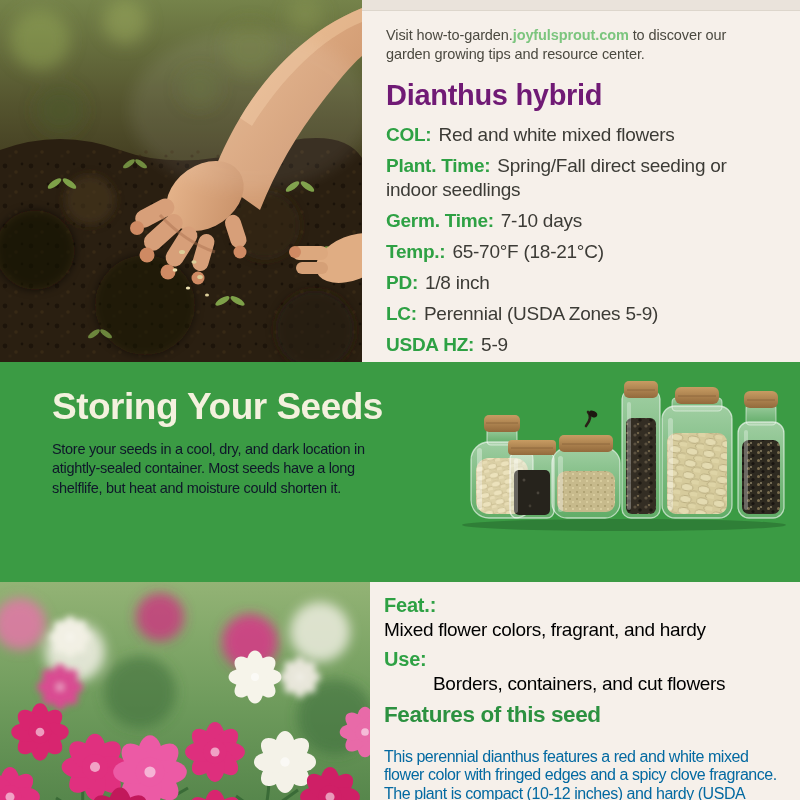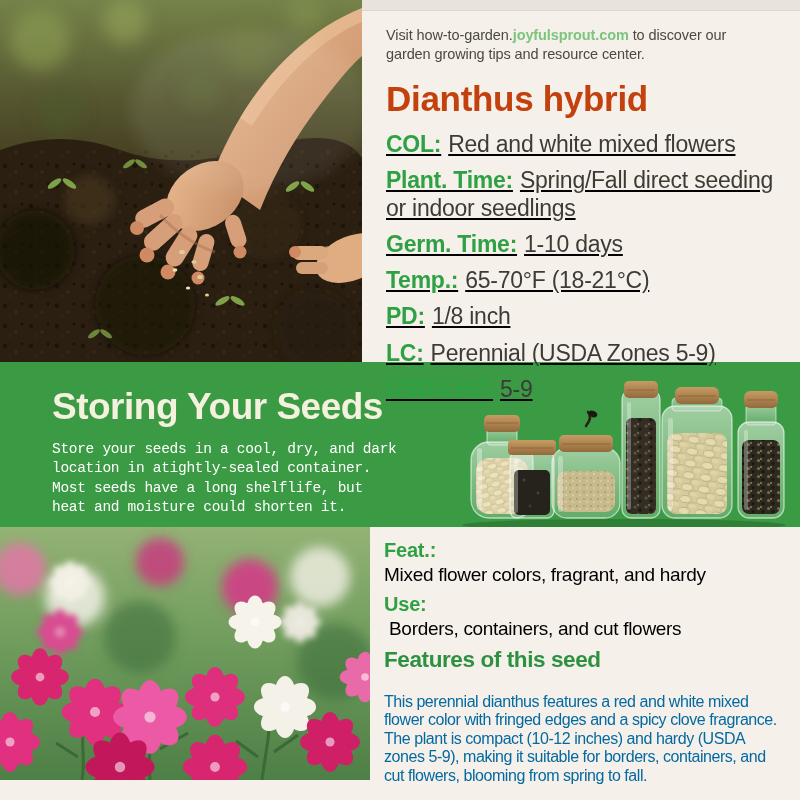--- a/index.html
+++ b/index.html
@@ -8,41 +8,41 @@
 
   
   .top-section { display:flex; height:362px;border-radius:12px; }
   .photo-sowing { width:362px; height:362px; flex:0 0 362px; overflow:hidden; }
   .photo-sowing svg, .photo-flowers svg { display:block; }
   .info-panel { flex:1; background:#f6f0ea; position:relative; }
   .top-strip { height:11px; background:#eae3db; border-bottom:1px solid #ddd6cc; }
   .panel-inner { padding:15px 22px 0 24px; }
   .intro { font-size:14.5px; line-height:1.32; color:#4b4940; max-width:372px; letter-spacing:-0.1px; }
   .intro .link { color:#7cc57e; font-weight:bold; }
-  .plant-title { margin-top:15px; font-size:35px; font-weight:bold; color:#c2410c; letter-spacing:-0.3px; }
+  .plant-title { margin-top:15px; font-size:29px; font-weight:bold; color:#701a75; letter-spacing:-0.3px; }
   .specs { margin-top:11px; }
-  .spec-row { font-size:23px; line-height:1.22; margin-bottom:8px; letter-spacing:-0.25px;text-decoration:underline; }
+  .spec-row { font-size:19px; line-height:1.22; margin-bottom:8px; letter-spacing:-0.25px; }
   .spec-label { color:#2ea144; font-weight:bold; margin-right:7px; }
   .spec-value { color:#3c3b36; }
 
   
-  .storing-band { display:flex; height:165px; background:#3b9b44; }
+  .storing-band { display:flex; height:220px; background:#3b9b44; }
   .band-left { width:450px; flex:0 0 450px; padding:24px 0 0 52px; }
   .storing-title { font-size:37px; font-weight:bold; color:#f4f1de; letter-spacing:-0.5px; }
-  .storing-body { margin-top:12px; width:350px; font-size:14.5px; line-height:1.34; color:#ffffff; letter-spacing:-0.3px;font-family:Liberation Mono, monospace; }
+  .storing-body { margin-top:12px; width:350px; font-size:14.5px; line-height:1.34; color:#0f172a; letter-spacing:-0.3px; }
   .band-right { flex:1; position:relative; }
   .band-right svg { position:absolute; left:6px; top:16px; }
 
   
   .bottom-section { display:flex; height:326px; }
   .photo-flowers { width:370px; height:253px; flex:0 0 370px; overflow:hidden; }
   .details-panel { flex:1; background:#f6f0ea; position:relative; padding:12px 12px 0 14px; }
   .detail-label { font-size:20px; font-weight:bold; color:#2ea144; letter-spacing:-0.2px; }
   .detail-value { font-size:19px; color:#000000; letter-spacing:-0.3px; margin:2px 0 7px 0; }
-  .detail-value.indent { padding-left:5px; }
+  .detail-value.indent { padding-left:5px;margin-left:44px; }
   .features-title { font-size:22.5px; font-weight:bold; color:#2c9140; letter-spacing:-0.4px; margin-top:2px; }
   .features-body { margin-top:20px; font-size:16px; line-height:1.15; color:#0369a1; letter-spacing:-0.45px; max-width:408px; }
   .bottom-strip { position:absolute; left:0; right:0; bottom:0; height:7px; background:#efe9e2; border-top:1px solid #ded7cd; }
 </style>
 </head>
 <body>
 
 <div class="page">
 
   <div class="top-section">
@@ -161,21 +161,21 @@
     </div>
 
     <div class="info-panel">
       <div class="top-strip"></div>
       <div class="panel-inner">
         <p class="intro"><span>Visit how-to-garden.</span><span class="link">joyfulsprout.com</span><span> to discover our garden growing tips and resource center.</span></p>
         <h1 class="plant-title">Dianthus hybrid</h1>
         <div class="specs">
           <p class="spec-row"><span class="spec-label">COL:</span><span class="spec-value">Red and white mixed flowers</span></p>
           <p class="spec-row"><span class="spec-label">Plant. Time:</span><span class="spec-value">Spring/Fall direct seeding or indoor seedlings</span></p>
-          <p class="spec-row"><span class="spec-label">Germ. Time:</span><span class="spec-value">1-10 days</span></p>
+          <p class="spec-row"><span class="spec-label">Germ. Time:</span><span class="spec-value">7-10 days</span></p>
           <p class="spec-row"><span class="spec-label">Temp.:</span><span class="spec-value">65-70°F (18-21°C)</span></p>
           <p class="spec-row"><span class="spec-label">PD:</span><span class="spec-value">1/8 inch</span></p>
           <p class="spec-row"><span class="spec-label">LC:</span><span class="spec-value">Perennial (USDA Zones 5-9)</span></p>
           <p class="spec-row"><span class="spec-label">USDA HZ:</span><span class="spec-value">5-9</span></p>
         </div>
       </div>
     </div>
   </div>
 
   <div class="storing-band">

